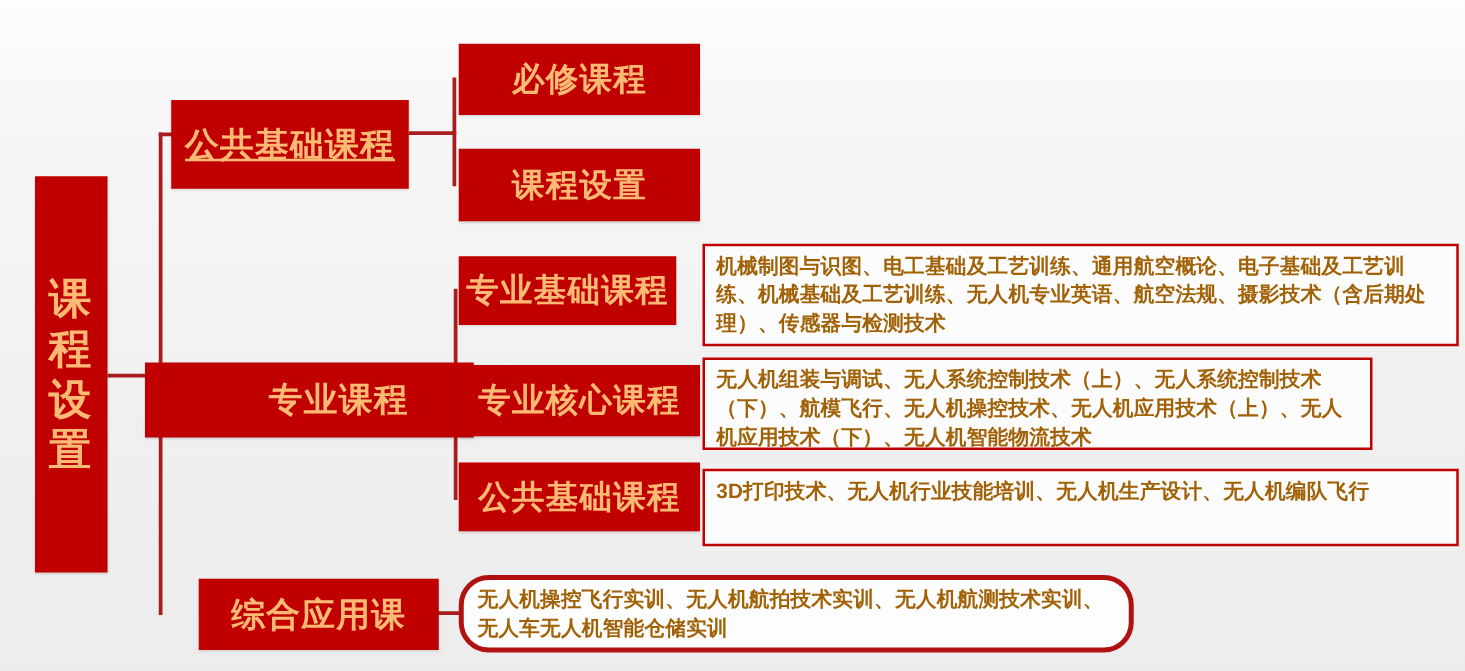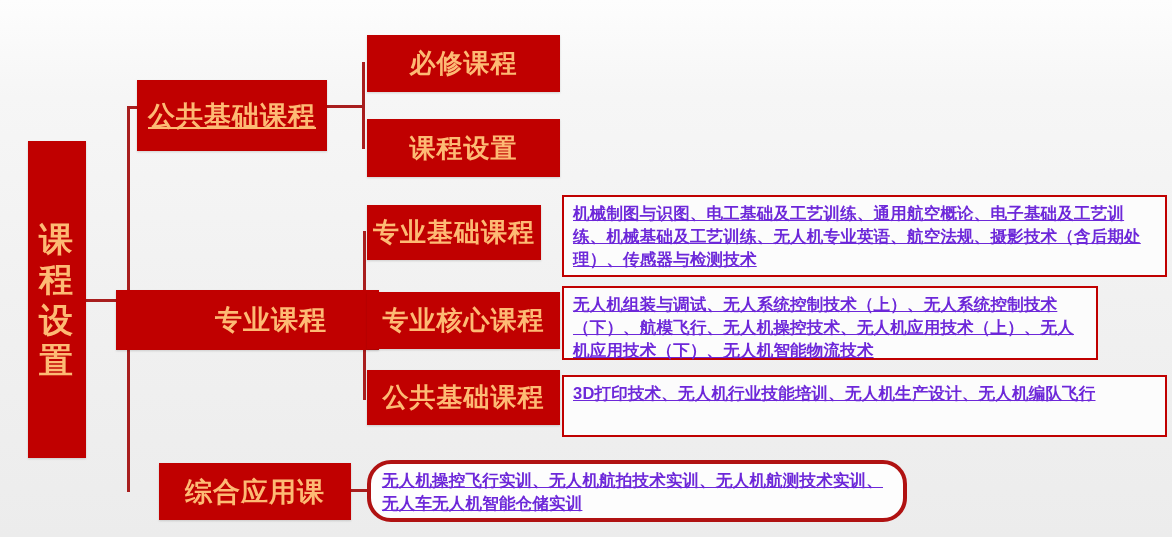--- a/index.html
+++ b/index.html
@@ -47,26 +47,25 @@
   }
   .line {
     position: absolute;
     background: #a81e1e;
   }
   .desc {
     position: absolute;
     box-sizing: border-box;
     background: #fcfcfc;
     border: 2px solid #c00000;
-    color: #6d28d9;
+    color: #a16207;
     font-size: 16.5px;
     line-height: 23px;
     padding: 5px 9px;
     letter-spacing: 0.2px;
-    text-decoration: underline;
   }
   .desc-thick {
     border: 4px solid #b01212;
     background: #fdfdfd;
     padding: 5px 11px;
   }
 </style>
 </head>
 <body>
 

